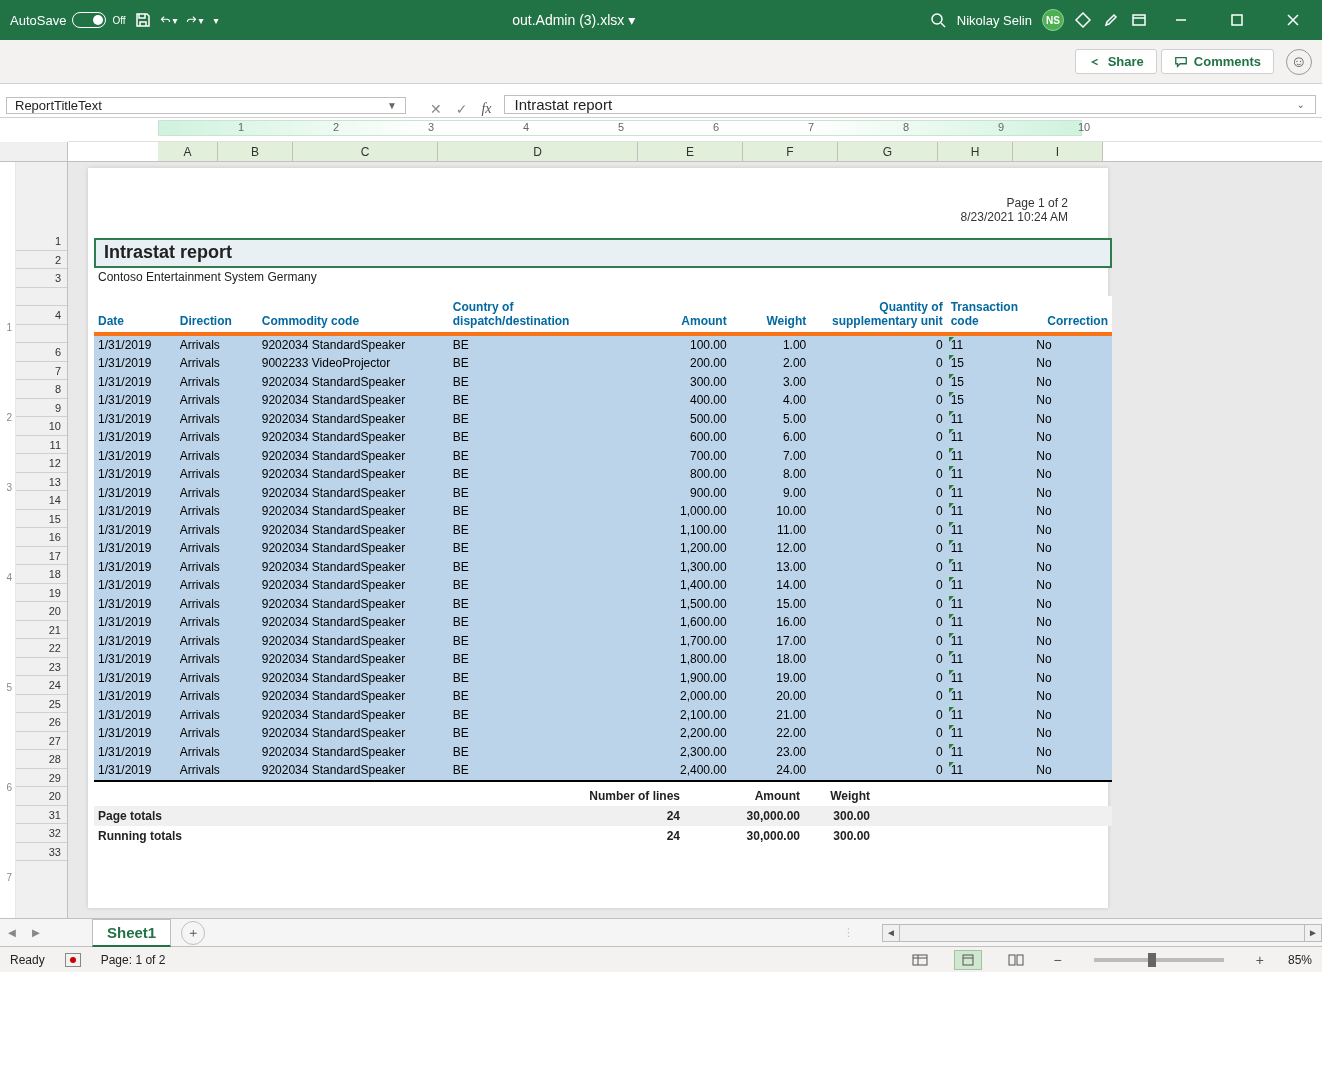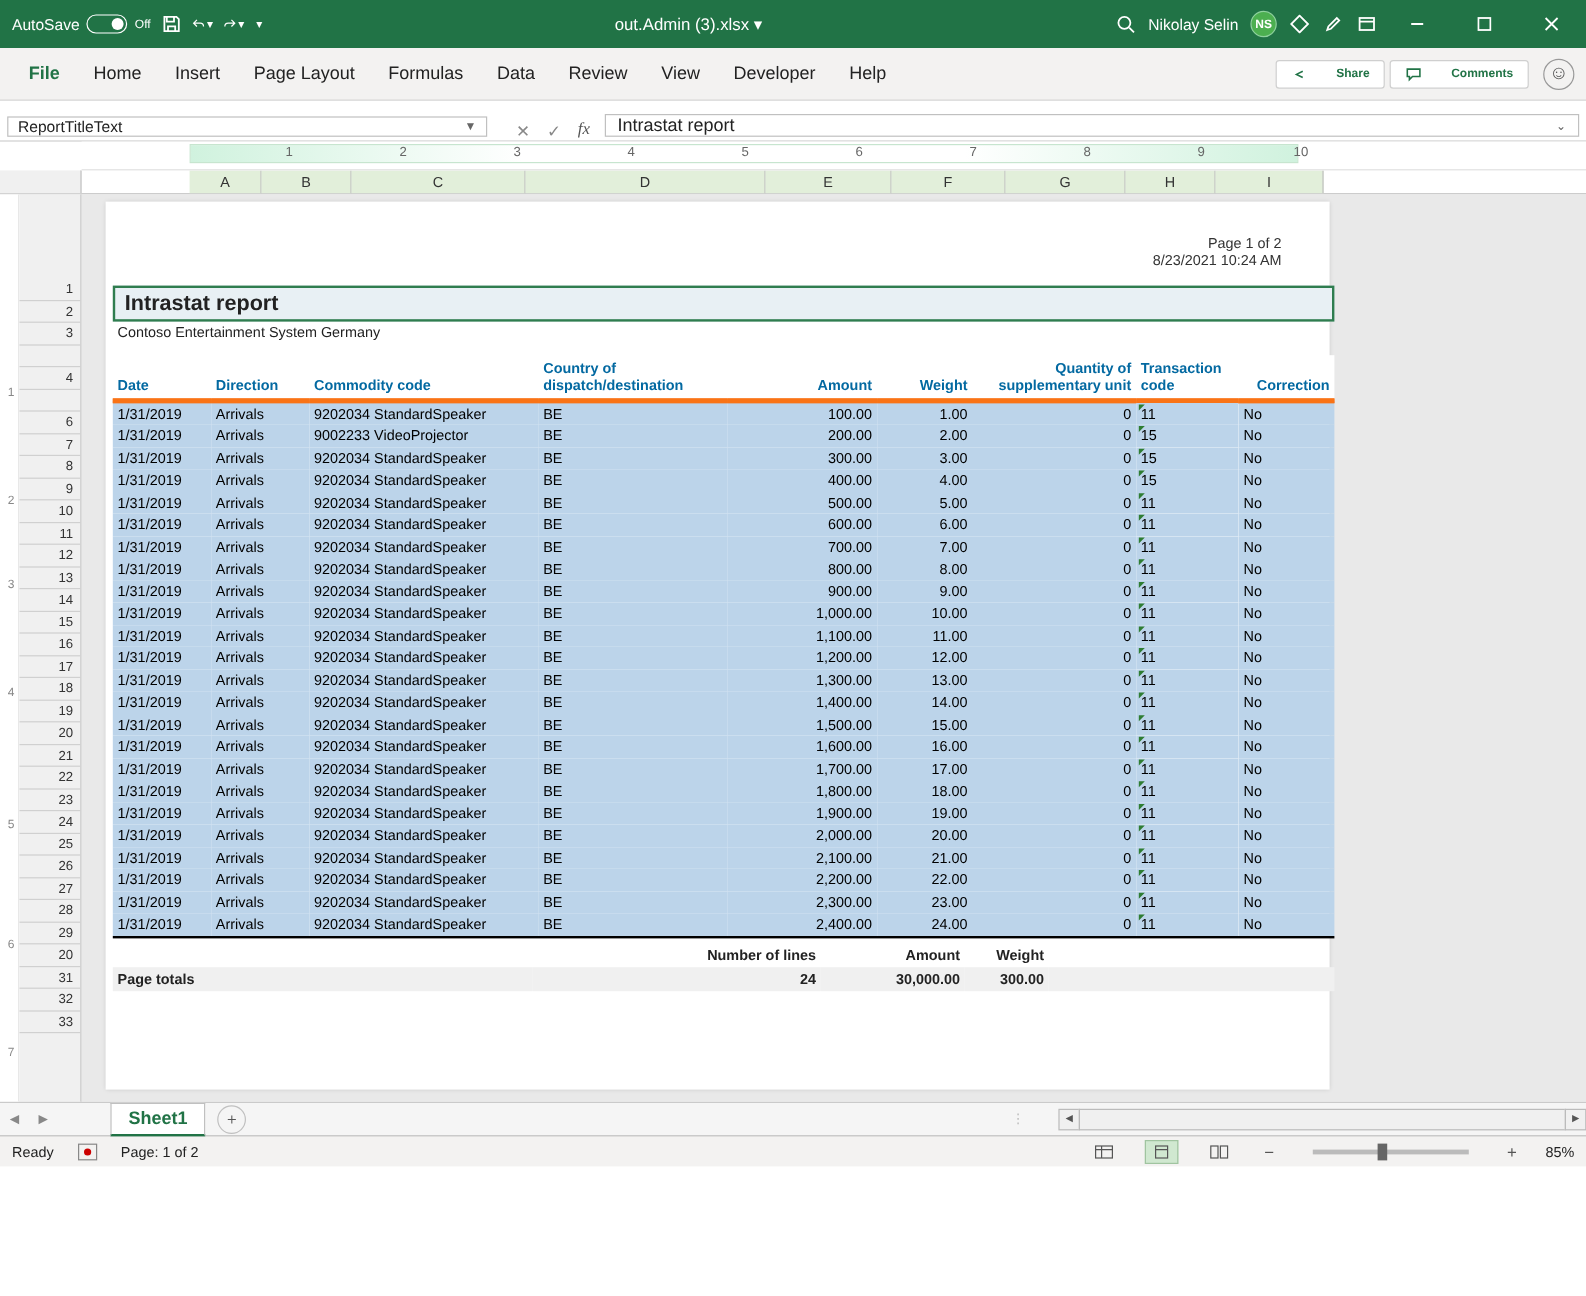--- a/index.html
+++ b/index.html
@@ -19,21 +19,21 @@
   .caret{font-size:10px;margin-left:2px;}
 
   svg { display:block; }
   .tb-ico svg, .winbtn svg, .right svg { stroke:#fff; fill:none; stroke-width:1.5; }
 
   
   .ribbon { height:44px; background:#f3f2f1; border-bottom:1px solid #d0d0d0; display:flex; align-items:center; padding:0 10px; gap:4px;}
   .ribbon .tab { padding:10px 14px; font-size:15px; color:#222; }
   .ribbon .filetab{color:#217346;font-weight:600;}
   .ribbon .spacer{flex:1;}
-  .pill { display:flex; align-items:center; gap:24px; border:1px solid #cfcfcf; padding:4px 12px; border-radius:3px; background:#fff; font-size:10px;}
+  .pill { display:flex; align-items:center; gap:6px; border:1px solid #cfcfcf; padding:4px 12px; border-radius:3px; background:#fff; font-size:13px;}
   .pill.share{color:#217346;font-weight:600;}
   .pill.comments{color:#217346;font-weight:600;}
   .smile{width:26px;height:26px;border:1px solid #999;border-radius:50%;display:flex;align-items:center;justify-content:center;font-size:16px;color:#555;margin-left:8px;}
 
   
   .fbar { height:34px; background:#fff; border-bottom:1px solid #d0d0d0; display:flex; align-items:flex-end;}
   .namebox{width:400px;border:1px solid #c0c0c0;margin:3px 0 3px 6px;display:flex;align-items:center;padding:0 8px;justify-content:space-between;background:#fff;}
   .namebox .dd{color:#666;font-size:10px;}
   .fx-sep{width:12px;border-right:1px solid #d0d0d0;margin:3px 0;}
   .fx-btns{display:flex;align-items:center;gap:14px;padding:0 12px;color:#888;}
@@ -169,32 +169,20 @@
       </div>
     <div class="winbtn">
         <svg width="12" height="12" viewBox="0 0 12 12">
           <path d="M1 1l10 10M11 1L1 11"></path>
         </svg>
       </div>
   </div>
 </div>
 
 <div class="ribbon">
-  <div id="ribbon-tabs-host" style="display:flex;">
-      <div class="tab filetab">File</div>
-      <div class="tab">Home</div>
-      <div class="tab">Insert</div>
-      <div class="tab">Page Layout</div>
-      <div class="tab">Formulas</div>
-      <div class="tab">Data</div>
-      <div class="tab">Review</div>
-      <div class="tab">View</div>
-      <div class="tab">Developer</div>
-      <div class="tab">Help</div>
-    </div>
   <div class="spacer"></div>
   <div class="pill share">
     <svg width="14" height="14" viewBox="0 0 16 16" style="stroke:#217346;fill:none;stroke-width:1.5">
         <path d="M11 5l-6 3 6 3M11 5a2 2 0 1 0 0-0M11 11a2 2 0 1 0 0 0M5 8a2 2 0 1 0 0 0"></path>
       </svg>
     <span>Share</span>
   </div>
   <div class="pill comments">
     <svg width="14" height="14" viewBox="0 0 16 16" style="stroke:#217346;fill:none;stroke-width:1.5">
         <path d="M2 3h12v7H7l-3 3v-3H2z"></path>
@@ -604,20 +592,27 @@
             <td class="r" style="width:70px">Weight</td>
             <td></td>
           </tr>
           <tr class="pt">
             <td>Page totals</td>
             <td class="r">24</td>
             <td class="r">30,000.00</td>
             <td class="r">300.00</td>
             <td></td>
           </tr>
+          <tr>
+            <td>Running totals</td>
+            <td class="r">24</td>
+            <td class="r">30,000.00</td>
+            <td class="r">300.00</td>
+            <td></td>
+          </tr>
         </tbody>
           </table>
       </div>
     </div>
   </div>
 </div>
 
 <div class="sheetbar">
   <div class="navbtn">◄</div>
   <div class="navbtn">►</div>

